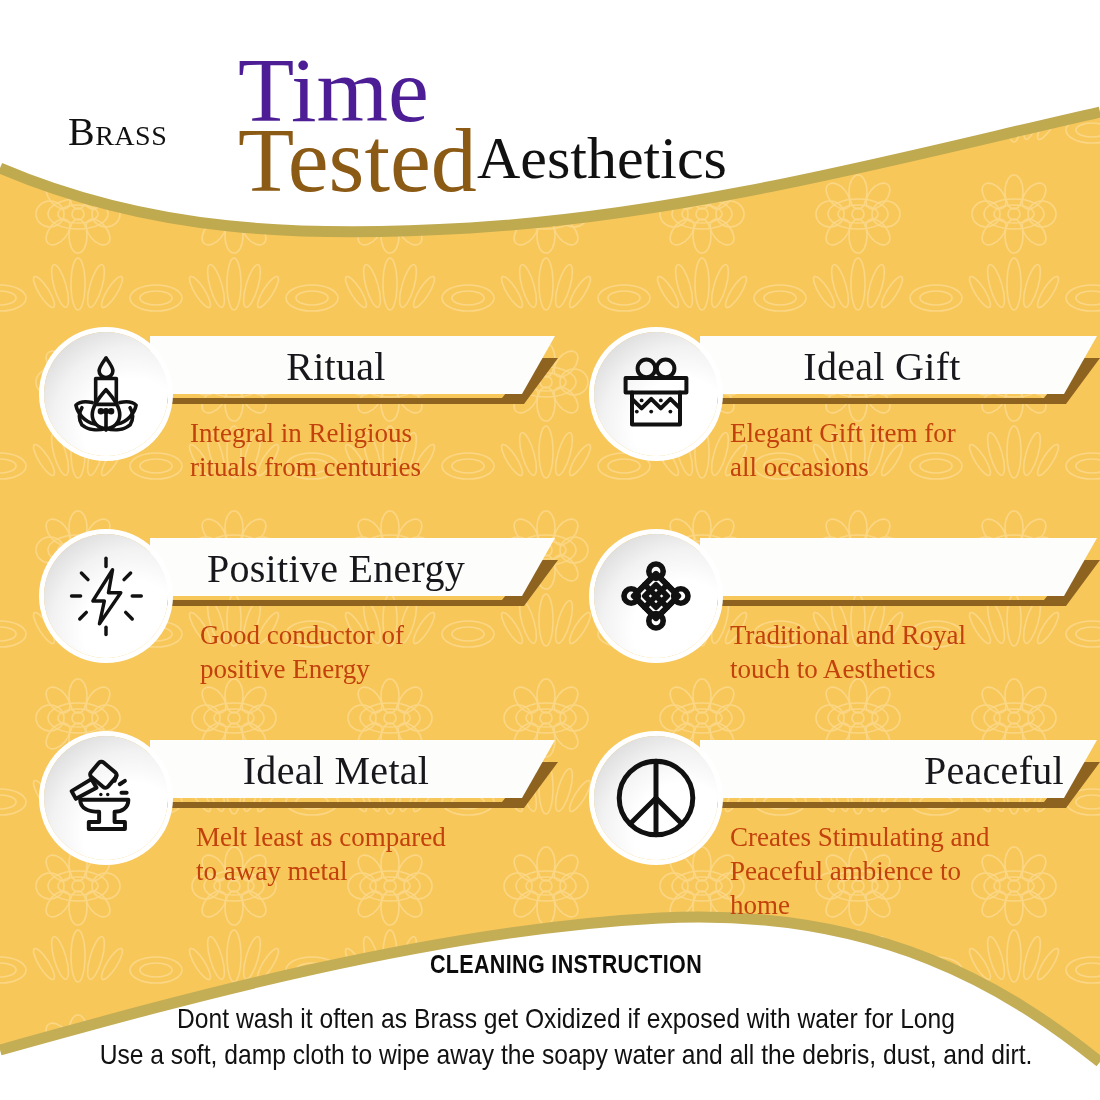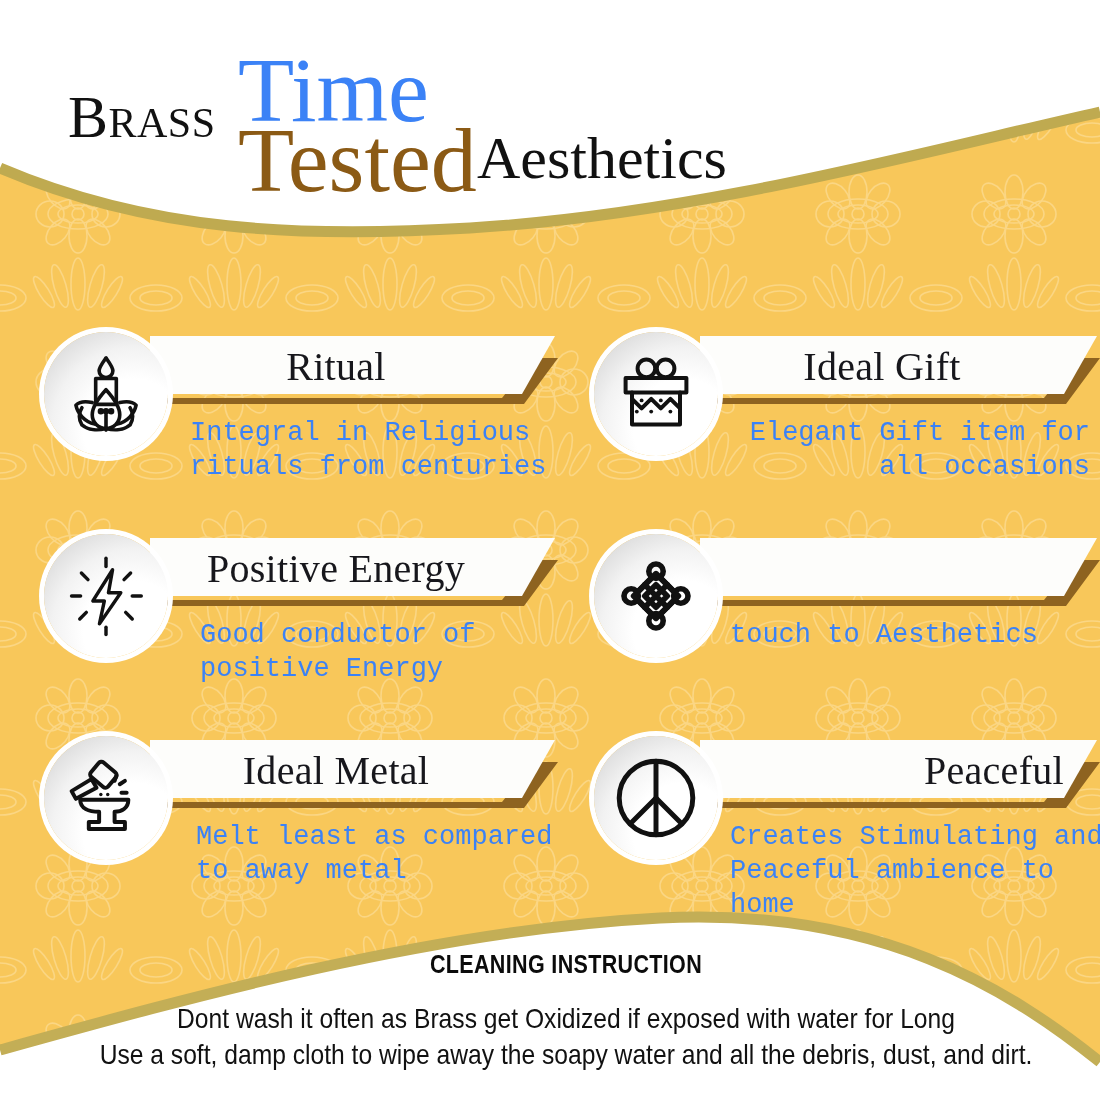--- a/index.html
+++ b/index.html
@@ -12,29 +12,29 @@
   #stage{position:relative;width:1100px;height:1100px;overflow:hidden;background:#fff;}
 
   
   #bg-wave{position:absolute;left:0;top:0;width:1100px;height:1100px;}
 
   
   #title-block{
     position:absolute;left:60px;top:38px;width:640px;height:135px;
   }
   .t-brass{
-    position:absolute;left:8px;top:56px;
-    font-family:"Liberation Serif", serif;
-    font-size:60px;line-height:46px;color:#111111;
+    position:absolute;left:8px;top:71px;
+    font-family:"Liberation Serif", serif;
+    font-size:40px;line-height:46px;color:#111111;
     font-variant:small-caps;letter-spacing:0.5px;
   }
   .t-time{
     position:absolute;left:178px;top:6px;
     font-family:"Liberation Serif", serif;
-    font-size:92px;line-height:92px;color:#3b82f6;
+    font-size:92px;line-height:92px;color:#4c1d95;
   }
   .t-tested{
     position:absolute;left:178px;top:76px;
     font-family:"Liberation Serif", serif;
     font-size:92px;line-height:92px;color:#8B5A15;
   }
   .t-superiority{
     position:absolute;left:417px;top:90px;
     font-family:"Liberation Serif", serif;
     font-size:60px;line-height:60px;color:#111111;
@@ -49,22 +49,22 @@
   .banner-title{
     position:absolute;left:0;top:0;width:100%;
     text-align:center;
     font-family:"Liberation Serif", serif;
     font-size:40px;line-height:62px;color:#17171c;
     letter-spacing:0.3px;
     pointer-events:none;
   }
   .card-desc{
     position:absolute;
-    font-family:Liberation Mono, monospace;
-    font-size:27px;line-height:34px;color:#3b82f6;
+    font-family:Liberation Serif, serif;
+    font-size:27px;line-height:34px;color:#c2410c;
   }
   .icon-circle{
     position:absolute;left:0;top:0;width:124px;height:124px;border-radius:50%;
     background:radial-gradient(circle at 72% 78%, #ffffff 0%, #ffffff 38%, #f2f2f2 62%, #d8d8d8 88%, #cfcfcf 100%);
     box-shadow:0 0 0 5px #ffffff;
     display:flex;align-items:center;justify-content:center;
   }
   .icon-circle svg{display:block;}
 
   
@@ -195,21 +195,21 @@
     </div>
 
     <div class="card" style="left:588px;top:16px;width:500px;height:200px;">
       <div class="banner-wrap" style="left:112px;top:20px;">
         <svg class="banner-svg" width="400" height="70" viewBox="0 0 400 70">
           <path d="M8,62 L344,62 L376,22 L400,22 L366,68 L8,68 Z" fill="#8E6320"></path>
           <path d="M0,0 L397,0 L364,58 L0,58 Z" fill="#FDFDFB"></path>
         </svg>
         <div class="banner-title" style="width:364px;">Ideal Gift</div>
       </div>
-      <div class="card-desc" style="left:142px;top:100px;width:360px;text-align:right;">
+      <div class="card-desc" style="left:142px;top:100px;width:360px;">
         <div>Elegant Gift item for</div>
         <div>all occasions</div>
       </div>
       <div class="icon-circle" style="left:6px;top:16px;">
         <svg width="80" height="80" viewBox="0 0 100 100" fill="none" stroke="#111" stroke-width="5" stroke-linecap="round" stroke-linejoin="round">
           <circle cx="38" cy="18" r="11"></circle>
           <circle cx="62" cy="18" r="11"></circle>
           <rect x="12" y="30" width="76" height="18"></rect>
           <path d="M20 48 L20 88 L80 88 L80 48"></path>
           <path d="M20 56 L32 68 L44 56 L56 68 L68 56 L80 68"></path>
@@ -250,20 +250,21 @@
     </div>
 
     <div class="card" style="left:588px;top:218px;width:500px;height:200px;">
       <div class="banner-wrap" style="left:112px;top:20px;">
         <svg class="banner-svg" width="400" height="70" viewBox="0 0 400 70">
           <path d="M8,62 L344,62 L376,22 L400,22 L366,68 L8,68 Z" fill="#8E6320"></path>
           <path d="M0,0 L397,0 L364,58 L0,58 Z" fill="#FDFDFB"></path>
         </svg>
       </div>
       <div class="card-desc" style="left:142px;top:100px;width:360px;">
+        <div>Traditional and Royal</div>
         <div>touch to Aesthetics</div>
       </div>
       <div class="icon-circle" style="left:6px;top:16px;">
         <svg width="80" height="80" viewBox="0 0 100 100" fill="none" stroke="#111" stroke-width="7" stroke-linecap="round" stroke-linejoin="round">
           <path d="M50 10 a9 9 0 0 1 0 18 a9 9 0 0 1 0 -18"></path>
           <path d="M50 72 a9 9 0 0 1 0 18 a9 9 0 0 1 0 -18"></path>
           <path d="M10 50 a9 9 0 0 1 18 0 a9 9 0 0 1 -18 0"></path>
           <path d="M72 50 a9 9 0 0 1 18 0 a9 9 0 0 1 -18 0"></path>
           <path d="M50 22 L36 36 M50 22 L64 36"></path>
           <path d="M50 78 L36 64 M50 78 L64 64"></path>

